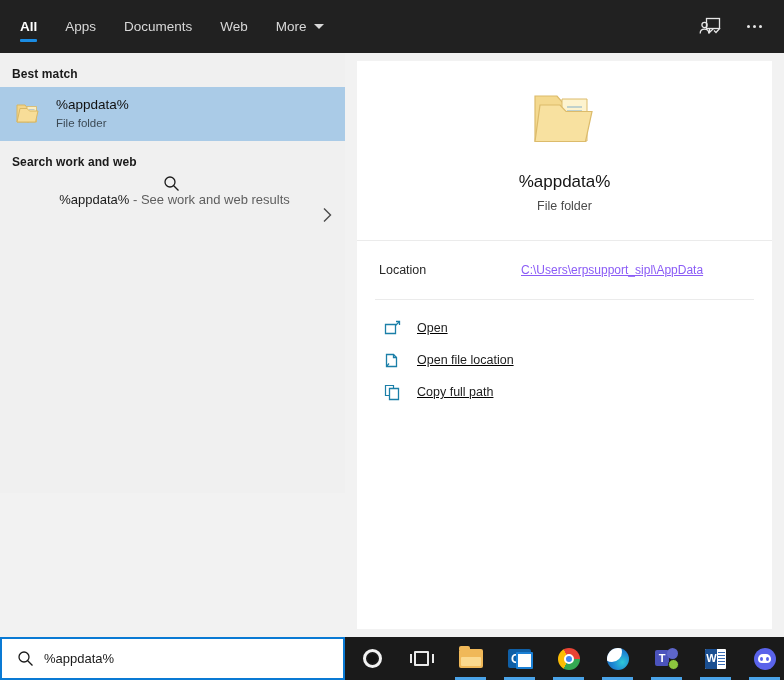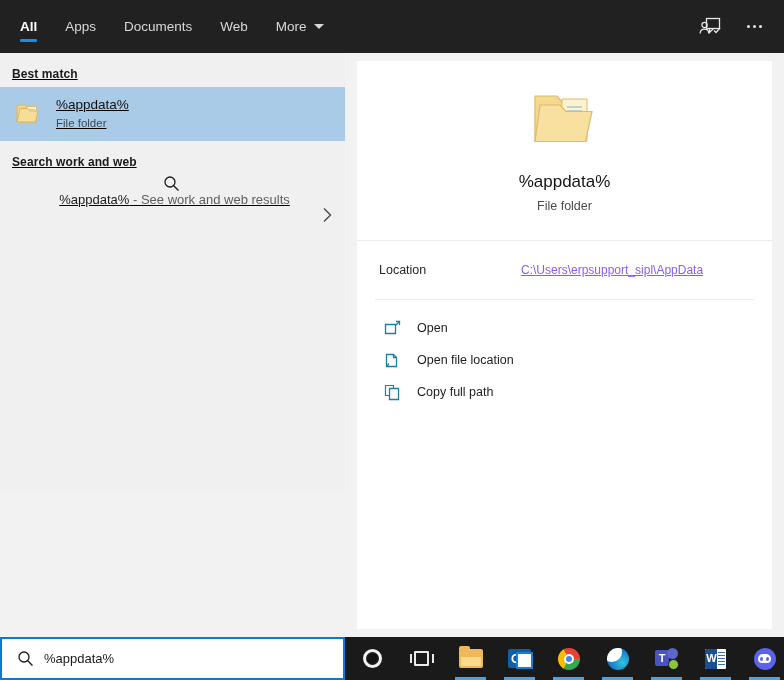--- a/index.html
+++ b/index.html
@@ -58,21 +58,20 @@
     display: flex; align-items: center; justify-content: center;
     color: #e6e6e6;
   }
   .dots { display: flex; gap: 3px; }
   .dots i { width: 3px; height: 3px; background: #e6e6e6; border-radius: 50%; display: block; }
 
   
   #results {
     position: absolute; left: 0; top: 53px; width: 345px; height: 440px;
     background: #f0f0f0;
-    text-decoration: underline;
   }
   .section-title {
     padding: 14px 0 6px 12px;
     font-size: 12px; font-weight: bold; color: #1a1a1a;
     letter-spacing: .1px;
   }
   #bestmatch-row {
     height: 54px; width: 345px;
     background: #aacbe7;
     display: flex; align-items: center;
@@ -116,21 +115,21 @@
     display: flex; align-items: center;
     padding-left: 22px;
     gap: 30px;
   }
   .loc-label { font-size: 12.5px; color: #272727; width: 112px; }
   .loc-link {
     font-size: 12px; color: #8b5cf6; text-decoration: underline;
     cursor: pointer;
   }
 
-  #actions { padding-top: 12px; }
+  #actions { padding-top: 12px; text-decoration: underline; }
   .action {
     height: 32px;
     display: flex; align-items: center;
     padding-left: 22px;
     cursor: default;
   }
   .action .act-icon { width: 26px; display: flex; align-items: center; justify-content: center; }
   .action .act-label { font-size: 12.5px; color: #1d1d1d; margin-left: 12px; }
 
   

